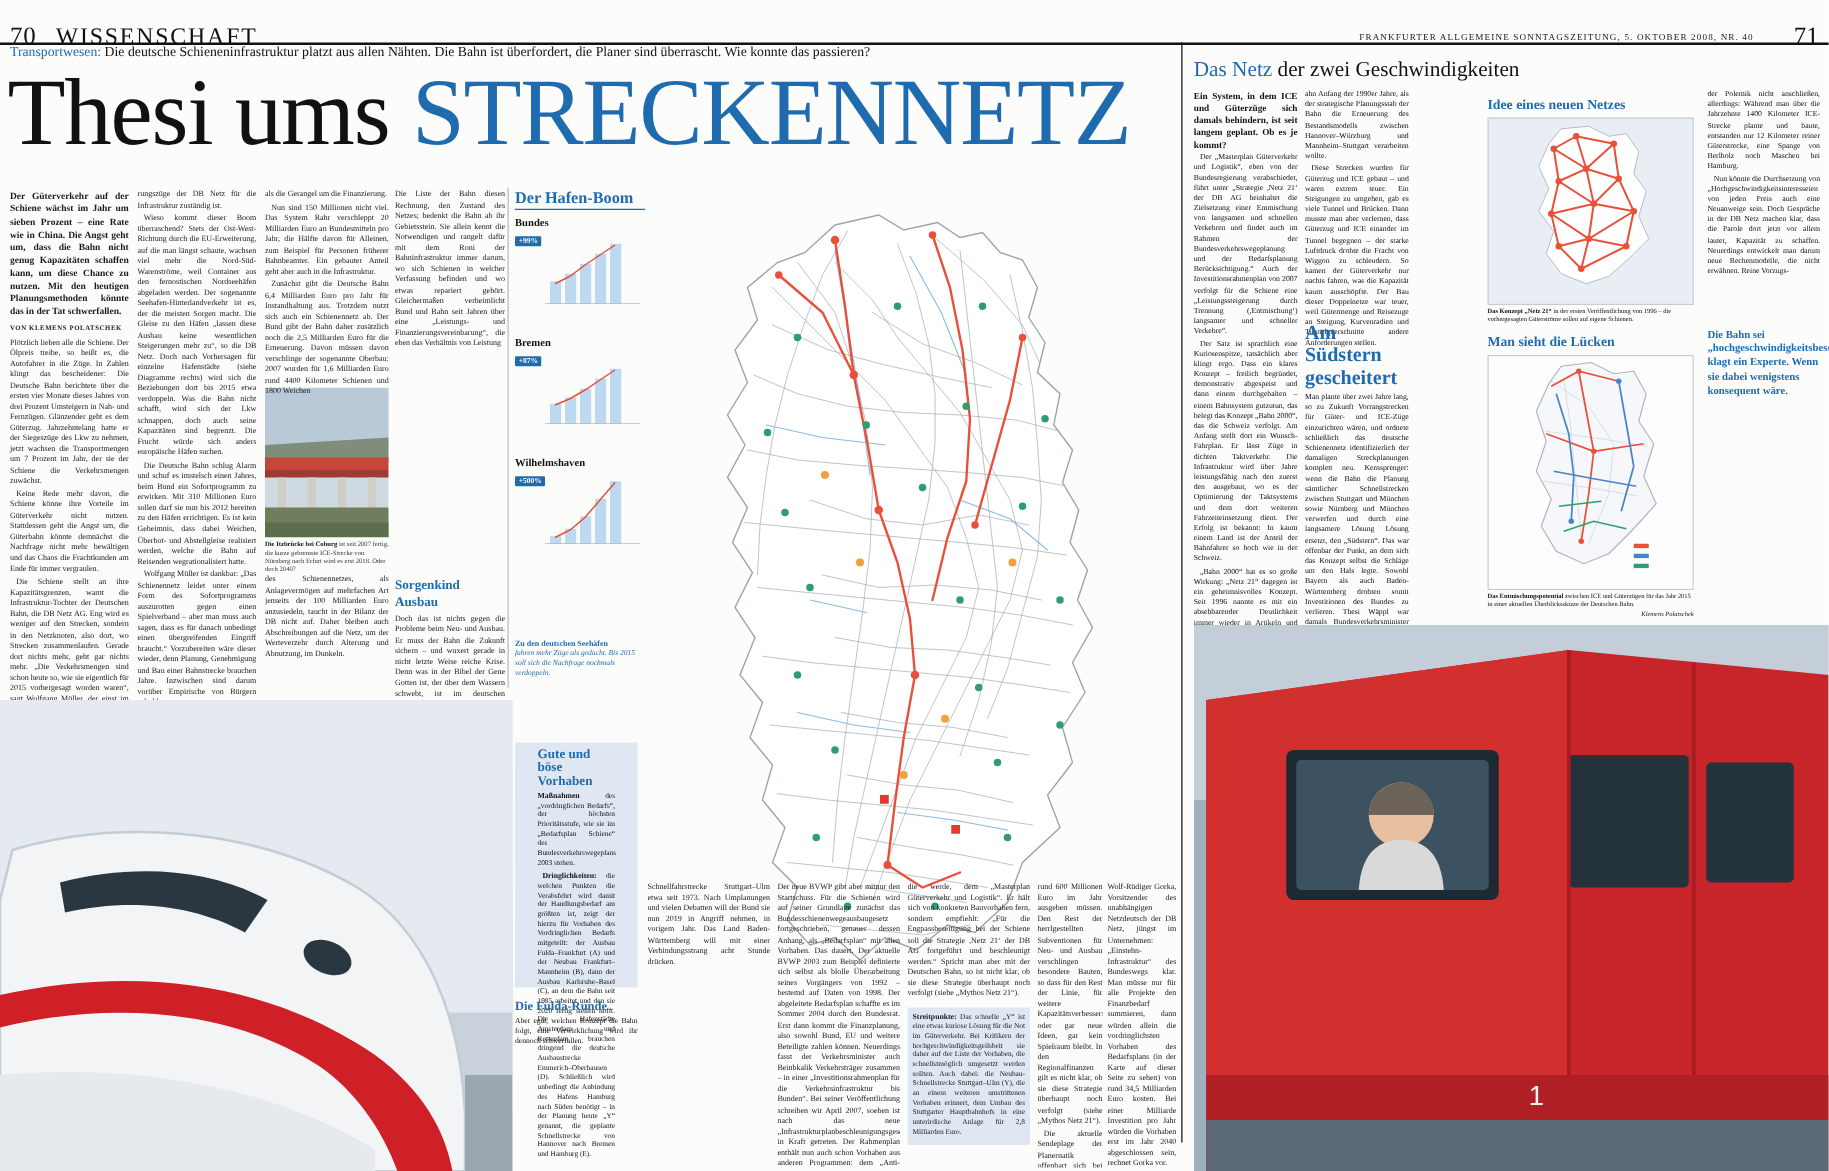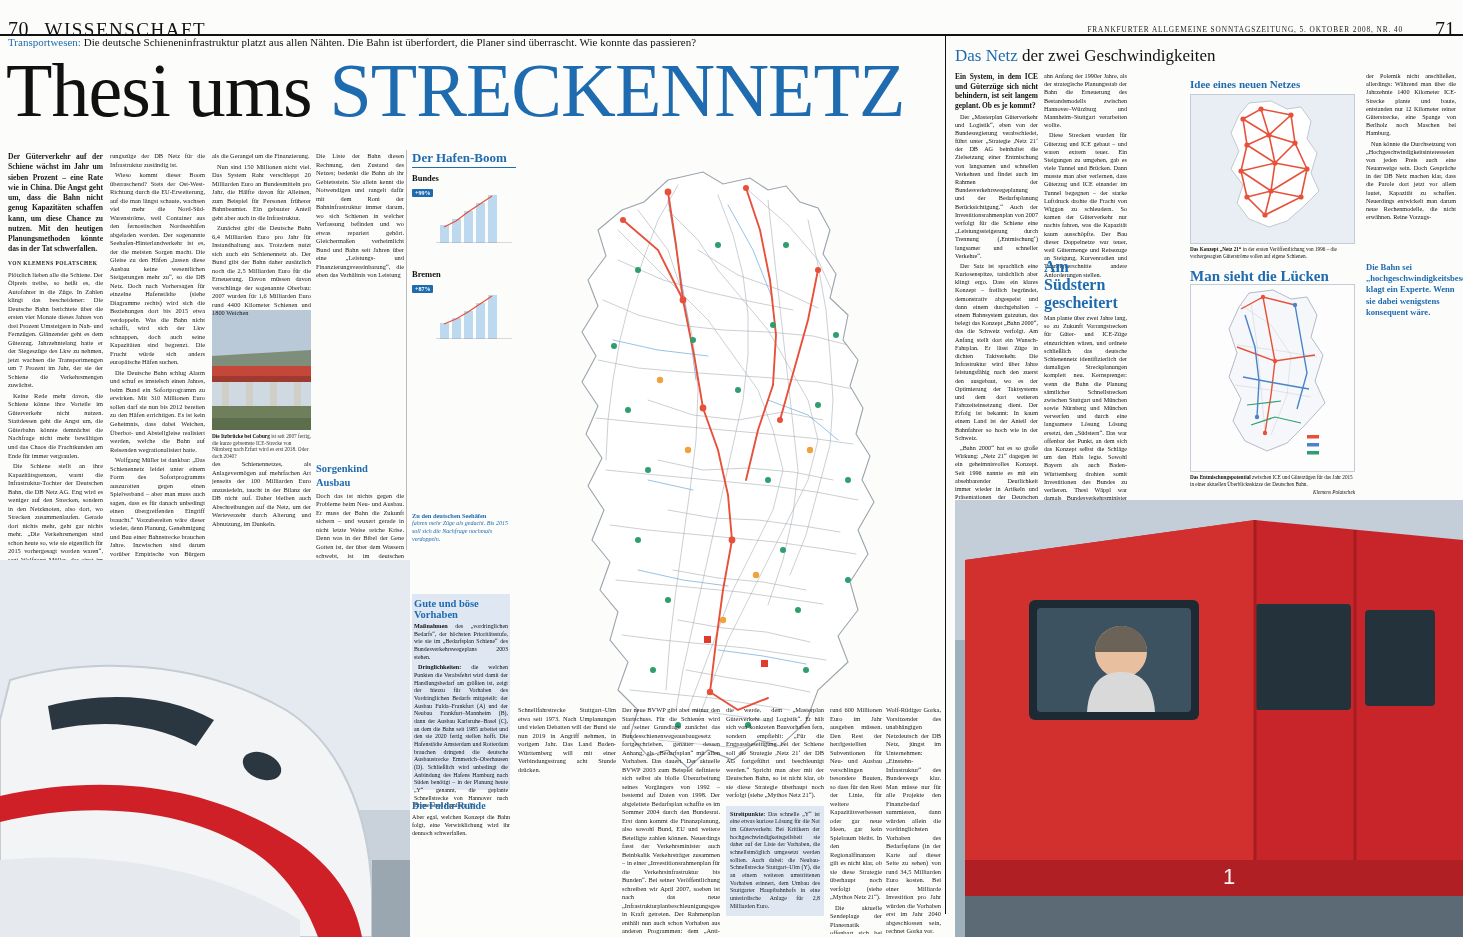--- a/index.html
+++ b/index.html
@@ -76,21 +76,21 @@
 
   .minimap { position:absolute; background:#e9eef5; border:1px solid #c5ccd6; }
   .mm-cap { font-size:5.2px; line-height:1.25; }
   .mm-cap b { font-weight:bold; }
 
   .pullquote {
     position:absolute; font-size:8.6px; line-height:1.3; font-weight:bold; color:#1f6bb0;
   }
 
   
-  .tinted { position:absolute; background:#dfe8f2; padding:4px 2px; }
+  .tinted { position:absolute; background:#dfe8f2; padding:4px 18px; }
   .tinted h4 { margin:0 0 2px 0; font-size:10.5px; color:#1f6bb0; }
   .tinted p { margin:0 0 2px 0; font-size:5.9px; line-height:1.3; text-align:justify; text-indent:4px; }
   .tinted p.first { text-indent:0; }
   .tinted .sub { font-weight:bold; font-size:6.2px; }
 
   .bluehead { color:#1f6bb0; font-weight:bold; }
 
   
   .ice {
     position:absolute; left:0; top:560px; width:410px; height:377px;
@@ -214,20 +214,35 @@
           <rect x="52" y="24" width="9" height="28" fill="#bcd9f0"></rect>
           <rect x="64" y="16" width="9" height="36" fill="#bcd9f0"></rect>
           <rect x="76" y="8" width="9" height="44" fill="#bcd9f0"></rect>
           <polyline points="32,37 44,32 56,25 68,17 80,9" fill="none" stroke="#e8503a" stroke-width="1.2"></polyline>
           <line x1="24" y1="52" x2="100" y2="52" stroke="#888" stroke-width="0.6"></line>
         </svg>
       </div>
     </div>
 
 
+    <div class="port" style="margin-top:26px;">
+      <div class="port-name">Wilhelmshaven</div>
+      <div class="port-chart">
+        <div class="badge">+500%</div>
+        <svg class="bars" viewBox="0 0 104 52">
+          <rect x="28" y="46" width="9" height="6" fill="#bcd9f0"></rect>
+          <rect x="40" y="40" width="9" height="12" fill="#bcd9f0"></rect>
+          <rect x="52" y="30" width="9" height="22" fill="#bcd9f0"></rect>
+          <rect x="64" y="16" width="9" height="36" fill="#bcd9f0"></rect>
+          <rect x="76" y="2" width="9" height="50" fill="#bcd9f0"></rect>
+          <polyline points="32,47 44,41 56,31 68,17 80,3" fill="none" stroke="#e8503a" stroke-width="1.2"></polyline>
+          <line x1="24" y1="52" x2="100" y2="52" stroke="#888" stroke-width="0.6"></line>
+        </svg>
+      </div>
+    </div>
   </div>
 
   <div style="position:absolute; left:412px; top:512px; width:98px;">
     <div class="bluehead" style="font-size:6.4px; line-height:1.3;">Zu den deutschen Seehäfen</div>
     <div style="font-size:6px; line-height:1.3; font-style:italic; color:#1f6bb0;">fahren mehr Züge als gedacht. Bis 2015 soll sich die Nachfrage nochmals verdoppeln.</div>
   </div>
 
   <div class="mapwrap">
     <svg class="mapsvg" width="420" height="740" viewBox="0 0 420 740">
       <defs>
@@ -378,21 +393,21 @@
   <div class="col" style="left:886px; top:706px; width:55px; height:228px; overflow:hidden;">
     <p class="first">Wolf-Rüdiger Gorka, Vorsitzender des unabhängigen Netzdeutsch der DB Netz, jüngst im Unternehmen: „Einstehn-Infrastruktur“ des Bundeswegs klar. Man müsse nur für alle Projekte den Finanzbedarf summieren, dann würden allein die vordringlichsten Vorhaben des Bedarfsplans (in der Karte auf dieser Seite zu sehen) von rund 34,5 Milliarden Euro kosten. Bei einer Milliarde Investition pro Jahr würden die Vorhaben erst im Jahr 2040 abgeschlossen sein, rechnet Gorka vor.</p>
 
   </div>
 
   <div class="sec-title" style="position:absolute; left:955px; top:46px; width:420px;">
     <span class="b">Das Netz</span><span> der zwei Geschwindigkeiten</span>
   </div>
 
   <div class="rcol" style="left:955px; top:72px; width:83px;">
-    <p class="first" style="font-weight:bold; font-size:7.4px; line-height:1.3;">Ein System, in dem ICE und Güterzüge sich nicht behindern, ist seit langem geplant. Ob es je kommt?</p>
+    <p class="first" style="font-weight:bold; font-size:7.4px; line-height:1.3;">Ein System, in dem ICE und Güterzüge sich damals behindern, ist seit langem geplant. Ob es je kommt?</p>
     <p>Der „Masterplan Güterverkehr und Logistik“, eben von der Bundesregierung verabschiedet, führt unter „Strategie ,Netz 21‘ der DB AG beinhaltet die Zielsetzung einer Entmischung von langsamen und schnellen Verkehren und findet auch im Rahmen der Bundesverkehrswegeplanung und der Bedarfsplanung Berücksichtigung.“ Auch der Investitionsrahmenplan von 2007 verfolgt für die Schiene eine „Leistungssteigerung durch Trennung (,Entmischung‘) langsamer und schneller Verkehre“.</p>
     <p>Der Satz ist sprachlich eine Kuriosenspitze, tatsächlich aber klingt ergo. Dass ein klares Konzept – freilich begründet, demonstrativ abgespeist und dann einem durchgehalten – einem Bahnsystem gutzutun, das belegt das Konzept „Bahn 2000“, das die Schweiz verfolgt. Am Anfang stellt dort ein Wunsch-Fahrplan. Er lässt Züge in dichten Taktverkehr. Die Infrastruktur wird über Jahre leistungsfähig nach den zuerst den ausgebaut, wo es der Optimierung der Taktsystems und dem dort weiteren Fahrzeiteinsetzung dient. Der Erfolg ist bekannt: In kaum einem Land ist der Anteil der Bahnfahrer so hoch wie in der Schweiz.</p>
     <p>„Bahn 2000“ hat es so große Wirkung: „Netz 21“ dagegen ist ein geheimnisvolles Konzept. Seit 1996 nannte es mit ein absehbarender Deutlichkeit immer wieder in Artikeln und Präsentationen der Deutschen Bahn auf. In der Tat, auch nach Forschen man ein „Team ,WE Netz 21‘“ in DB-Präsentationen erwähnt.</p>
     <p>Die Problem, das „Netz 21“ lösen soll, ist dagegen offensichtlich: Gerade seit der Einführung ultraschneller Züge leidet die Schiene unter hoch unterschiedlichen Anforderungen. Wenn alle Zuggattungen über dieselbe Strecke fahren, behindert der langsame Güterzug erstwenn den schnellen ICE, oder er muss seine sinnvolle Reise immer wieder abbremsen und aufs Warmgleis wollen, bis der ICE vorbeiist. Noch komplizierter wird es, wenn der Regionalverkehr auch dieselbe Gleis will, und mit eilig bösse, wenn es sich um Taktverkehr mit fortgeschriebenen Abfahrtszeiten handelt, wie es derzeit in den Bundesländern geübt wird.</p>
   </div>
 
   <div class="rcol" style="left:1044px; top:72px; width:83px;">
     <p class="first">ahn Anfang der 1990er Jahre, als der strategische Planungsstab der Bahn die Erneuerung des Bestandsmodells zwischen Hannover–Würzburg und Mannheim–Stuttgart verarbeiten wollte.</p>
     <p>Diese Strecken wurden für Güterzug und ICE gebaut – und waren extrem teuer. Ein Steigungen zu umgehen, gab es viele Tunnel und Brücken. Dann musste man aber verlernen, dass Güterzug und ICE einander im Tunnel begegnen – der starke Luftdruck drohte die Fracht von Wiggon zu schleudern. So kamen der Güterverkehr nur nachts fahren, was die Kapazität kaum ausschöpfte. Der Bau dieser Doppelnetze war teuer, weil Gütermenge und Reisezuge an Steigung, Kurvenradien und Tunnelquerschnitte andere Anforderungen stellen.</p>
   </div>
@@ -447,21 +462,21 @@
           <circle cx="110" cy="102" r="2.6"></circle>
         <circle cx="74" cy="120" r="2.6"></circle>
       </g>
     </svg>
   </div>
   <div class="mm-cap" style="position:absolute; left:1190px; top:246px; width:165px;">
     <b>Das Konzept „Netz 21“</b><span> in der ersten Veröffentlichung von 1996 – die vorhergesagten Güterströme sollen auf eigene Schienen.</span>
   </div>
 
   <div style="position:absolute; left:1190px; top:268px; width:165px;">
-    <div class="boxhead" style="font-size:15px; color:#1f6bb0;">Man sieht die Lücken</div>
+    <div class="boxhead" style="font-size:11px; color:#1f6bb0;">Man sieht die Lücken</div>
   </div>
   <div class="minimap" style="left:1190px; top:284px; width:165px; height:188px; background:#ffffff;">
     <svg width="163" height="186" viewBox="0 0 163 186">
       <rect width="163" height="186" fill="#fdfdfd"></rect>
       <path d="M58 8 L82 5 L100 14 L116 12 L126 30 L120 52 L132 70 L124 96 L134 118 L114 140 L96 158 L76 166 L54 156 L42 136 L50 114 L38 92 L46 68 L38 44 L48 22 Z" fill="#f5f7fa" stroke="#aab3bd" stroke-width="0.9"></path>
       <g stroke="#c9cfd6" stroke-width="0.5" fill="none">
         <path d="M50 20 L80 40 L100 70 L96 110 L80 150"></path>
         <path d="M46 60 L90 66 L126 72"></path>
         <path d="M44 100 L86 106 L120 112"></path>
         <path d="M60 18 L66 60 L70 104 L74 146"></path>

